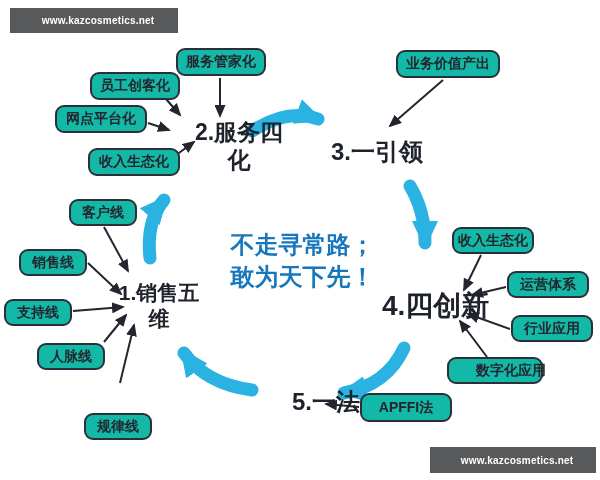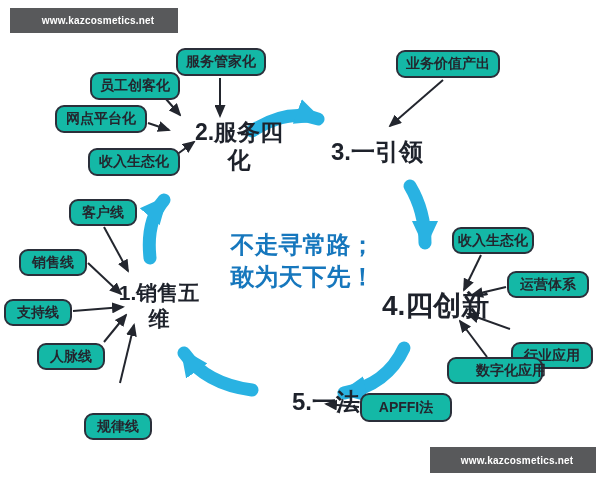--- a/index.html
+++ b/index.html
@@ -93,21 +93,21 @@
 
   <div class="box" style="left:176px;top:48px;width:90px;height:28px;">服务管家化</div>
   <div class="box" style="left:90px;top:72px;width:90px;height:28px;">员工创客化</div>
   <div class="box" style="left:55px;top:105px;width:92px;height:28px;">网点平台化</div>
   <div class="box" style="left:88px;top:148px;width:92px;height:28px;border-radius:9px;">收入生态化</div>
 
   <div class="box" style="left:396px;top:50px;width:104px;height:28px;">业务价值产出</div>
 
   <div class="box" style="left:452px;top:227px;width:82px;height:27px;">收入生态化</div>
   <div class="box" style="left:507px;top:271px;width:82px;height:27px;">运营体系</div>
-  <div class="box" style="left:511px;top:315px;width:82px;height:27px;margin-top:27px;">行业应用</div>
+  <div class="box" style="left:511px;top:315px;width:82px;height:27px;">行业应用</div>
   <div class="box" style="left:447px;top:357px;width:96px;height:27px;padding-left:32px;">数字化应用</div>
 
   <div class="box" style="left:69px;top:199px;width:68px;height:27px;">客户线</div>
 
   <div class="box" style="left:360px;top:393px;width:92px;height:29px;">APFFI法</div>
   <div class="box" style="left:19px;top:249px;width:68px;height:27px;">销售线</div>
   <div class="box" style="left:4px;top:299px;width:68px;height:27px;">支持线</div>
   <div class="box" style="left:37px;top:343px;width:68px;height:27px;">人脉线</div>
   <div class="box" style="left:84px;top:384px;width:68px;height:27px;margin-top:29px;">规律线</div>
 

